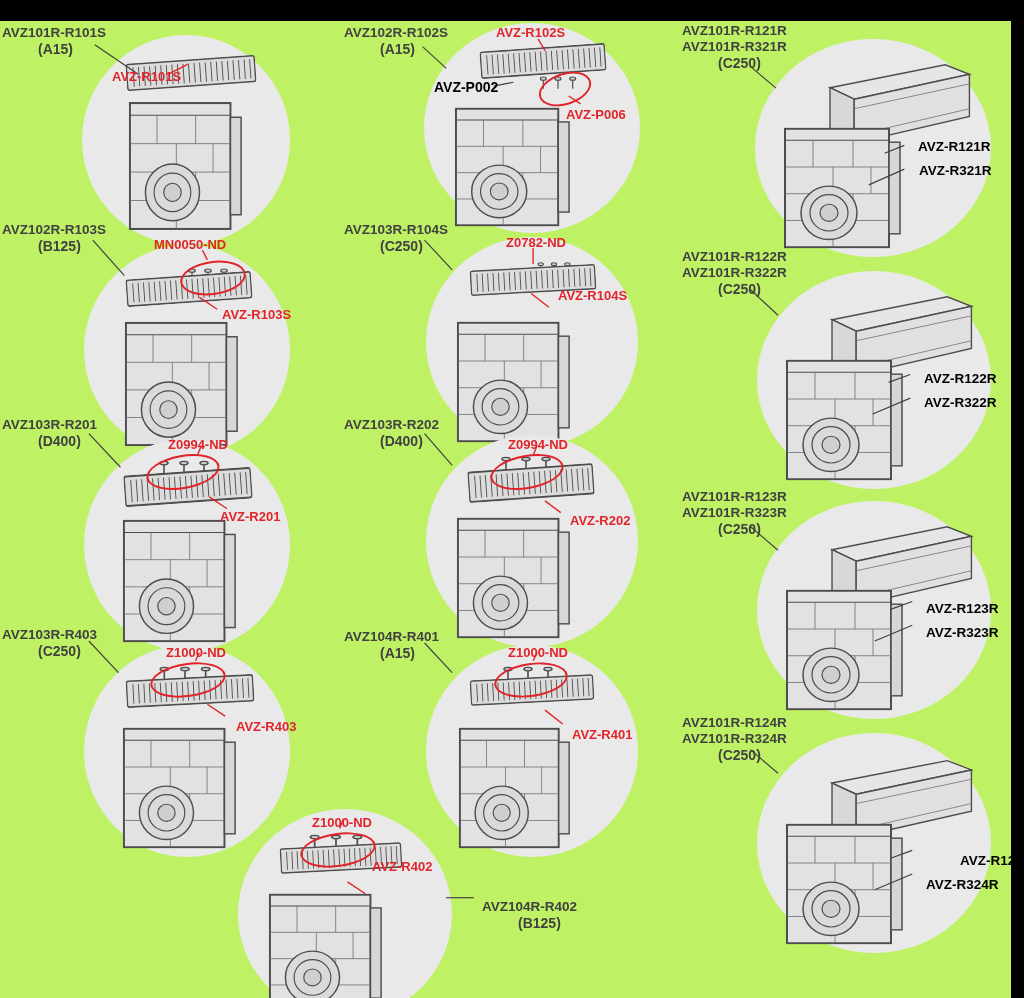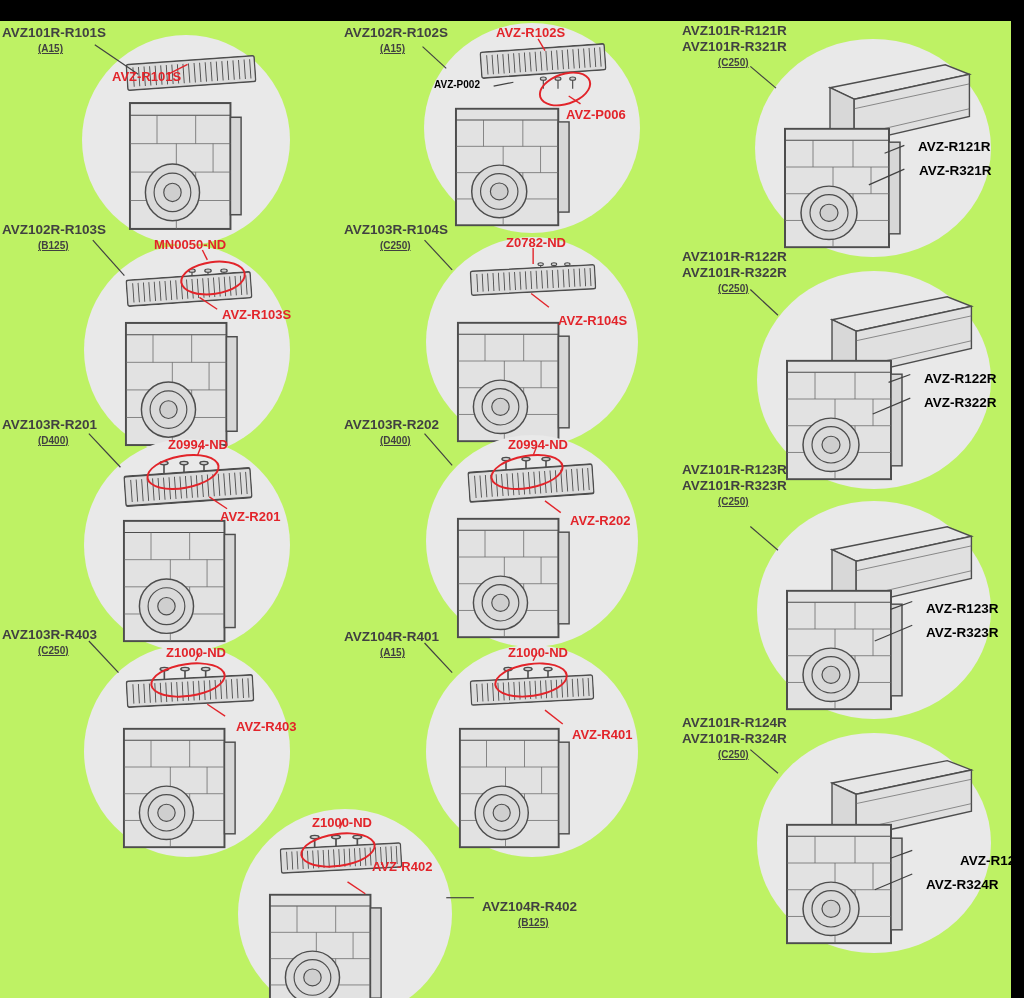--- a/index.html
+++ b/index.html
@@ -2,21 +2,21 @@
 <html><head>
 <meta charset="utf-8">
 <style>
   html,body{margin:0;padding:0;background:#000;}
   #canvas{position:relative;width:1011px;height:998px;background:#bef264;overflow:hidden;
           font-family:"Liberation Sans",sans-serif;margin-top:21px;}
   .ellipse{position:absolute;inset:0;border-radius:50%;background:#e9e9e9;}
   .group{position:absolute;}
   .art{position:absolute;inset:0;width:100%;height:100%;}
   .code{position:absolute;color:#414141;font-weight:bold;font-size:13.5px;line-height:16px;white-space:nowrap;}
-  .code .rating{font-size:10px;padding-left:36px;text-decoration:underline;}
+  .code .rating{font-size:14px;padding-left:36px;}
   .rlabel{position:absolute;color:#e2242a;font-weight:bold;font-size:13px;white-space:nowrap;}
   .blabel{position:absolute;color:#000;font-weight:bold;font-size:13.5px;white-space:nowrap;}
   .red-oval{position:absolute;border:2px solid #e2242a;border-radius:50%;}
   .overlay{position:absolute;inset:0;pointer-events:none;}
   svg{display:block;}
 </style>
 </head>
 <body>
 
 <div id="canvas">
@@ -249,21 +249,21 @@
     <div class="rating">(C250)</div>
   </div>
   <div class="code" style="left:2px;top:396px">
     <div>AVZ103R-R201</div>
     <div class="rating">(D400)</div>
   </div>
   <div class="code" style="left:344px;top:396px">
     <div>AVZ103R-R202</div>
     <div class="rating">(D400)</div>
   </div>
-  <div class="code" style="left:682px;top:441px">
+  <div class="code" style="left:682px;top:468px">
     <div>AVZ101R-R123R</div>
     <div>AVZ101R-R323R</div>
     <div class="rating">(C250)</div>
   </div>
   <div class="code" style="left:2px;top:606px">
     <div>AVZ103R-R403</div>
     <div class="rating">(C250)</div>
   </div>
   <div class="code" style="left:344px;top:608px">
     <div>AVZ104R-R401</div>
@@ -275,31 +275,31 @@
     <div class="rating">(C250)</div>
   </div>
   <div class="code" style="left:482px;top:878px">
     <div>AVZ104R-R402</div>
     <div class="rating">(B125)</div>
   </div>
 
   <div class="rlabel" style="left:112px;top:48px">AVZ-R101S</div>
 
   <div class="rlabel" style="left:496px;top:4px">AVZ-R102S</div>
-  <div class="blabel" style="left:434px;top:58px;font-size:10px">AVZ-P002</div>
+  <div class="blabel" style="left:434px;top:58px;font-size:14px">AVZ-P002</div>
   <div class="rlabel" style="left:566px;top:86px">AVZ-P006</div>
 
   <div class="blabel" style="left:918px;top:118px">AVZ-R121R</div>
   <div class="blabel" style="left:919px;top:142px">AVZ-R321R</div>
 
   <div class="rlabel" style="left:154px;top:216px">MN0050-ND</div>
   <div class="rlabel" style="left:222px;top:286px">AVZ-R103S</div>
 
   <div class="rlabel" style="left:506px;top:214px">Z0782-ND</div>
-  <div class="rlabel" style="left:558px;top:292px">AVZ-R104S</div>
+  <div class="rlabel" style="left:558px;top:267px">AVZ-R104S</div>
 
   <div class="blabel" style="left:924px;top:350px">AVZ-R122R</div>
   <div class="blabel" style="left:924px;top:374px">AVZ-R322R</div>
 
   <div class="rlabel" style="left:168px;top:416px">Z0994-ND</div>
   <div class="rlabel" style="left:220px;top:488px">AVZ-R201</div>
 
   <div class="rlabel" style="left:508px;top:416px">Z0994-ND</div>
   <div class="rlabel" style="left:570px;top:492px">AVZ-R202</div>
 

